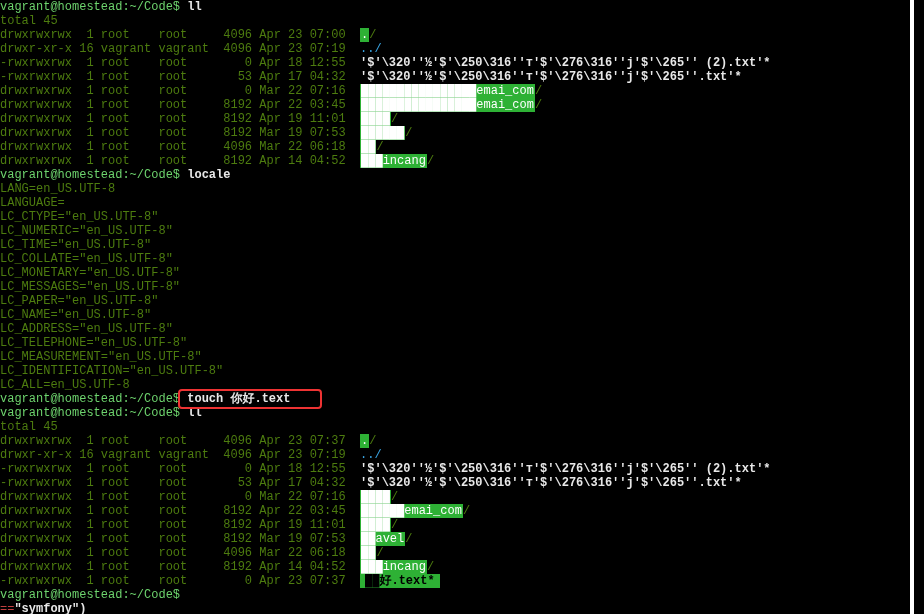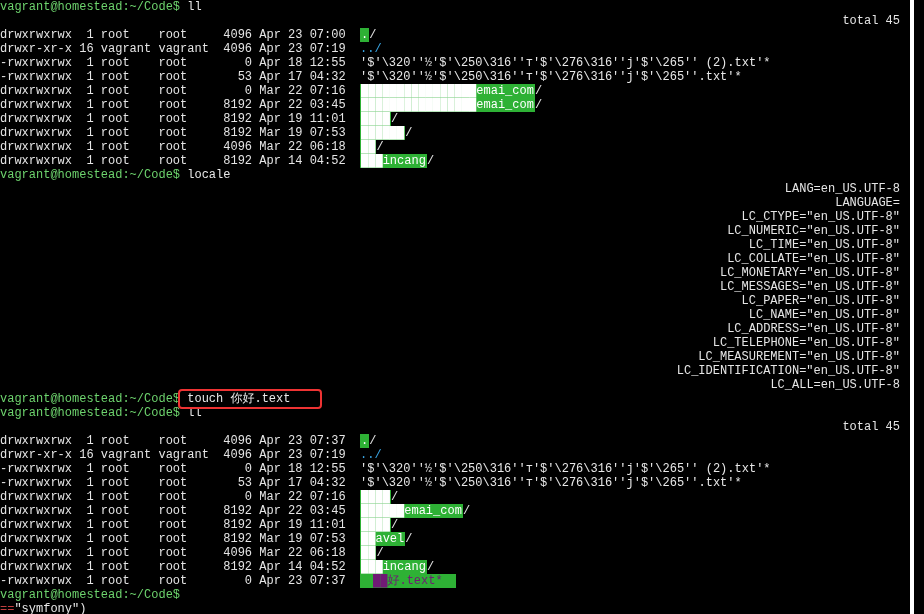--- a/index.html
+++ b/index.html
@@ -23,24 +23,24 @@
   .right-border {
     position: absolute;
     top: 0;
     right: 10px;
     width: 4px;
     height: 614px;
     background: #fff;
   }
   .line { height: 14px; }
   .prompt { color: #6dd36d; font-family: Liberation Mono, monospace; }
-  .white  { color: #e8e8e8; }
-  .plain  { color: #e5e5e5; text-align: right; }
+  .white  { color: #e8e8e8; font-weight: bold; }
+  .plain  { color: #4d7c0f; }
   .hldir  { background: #2eb135; color: #fff; padding: 0 1px; }
-  .hlfile { background: #2eb135; color: #701a75; padding: 0 13px; }
+  .hlfile { background: #2eb135; color: #000000; padding: 0 5px; font-weight: bold; }
   .folder { color: #3aa7e6; }
   .redbox {
     position: absolute;
     border: 2px solid #e33;
     border-radius: 4px;
     pointer-events: none;
   }
   .sym { color: #c13f3f; }
 </style>
 </head>

